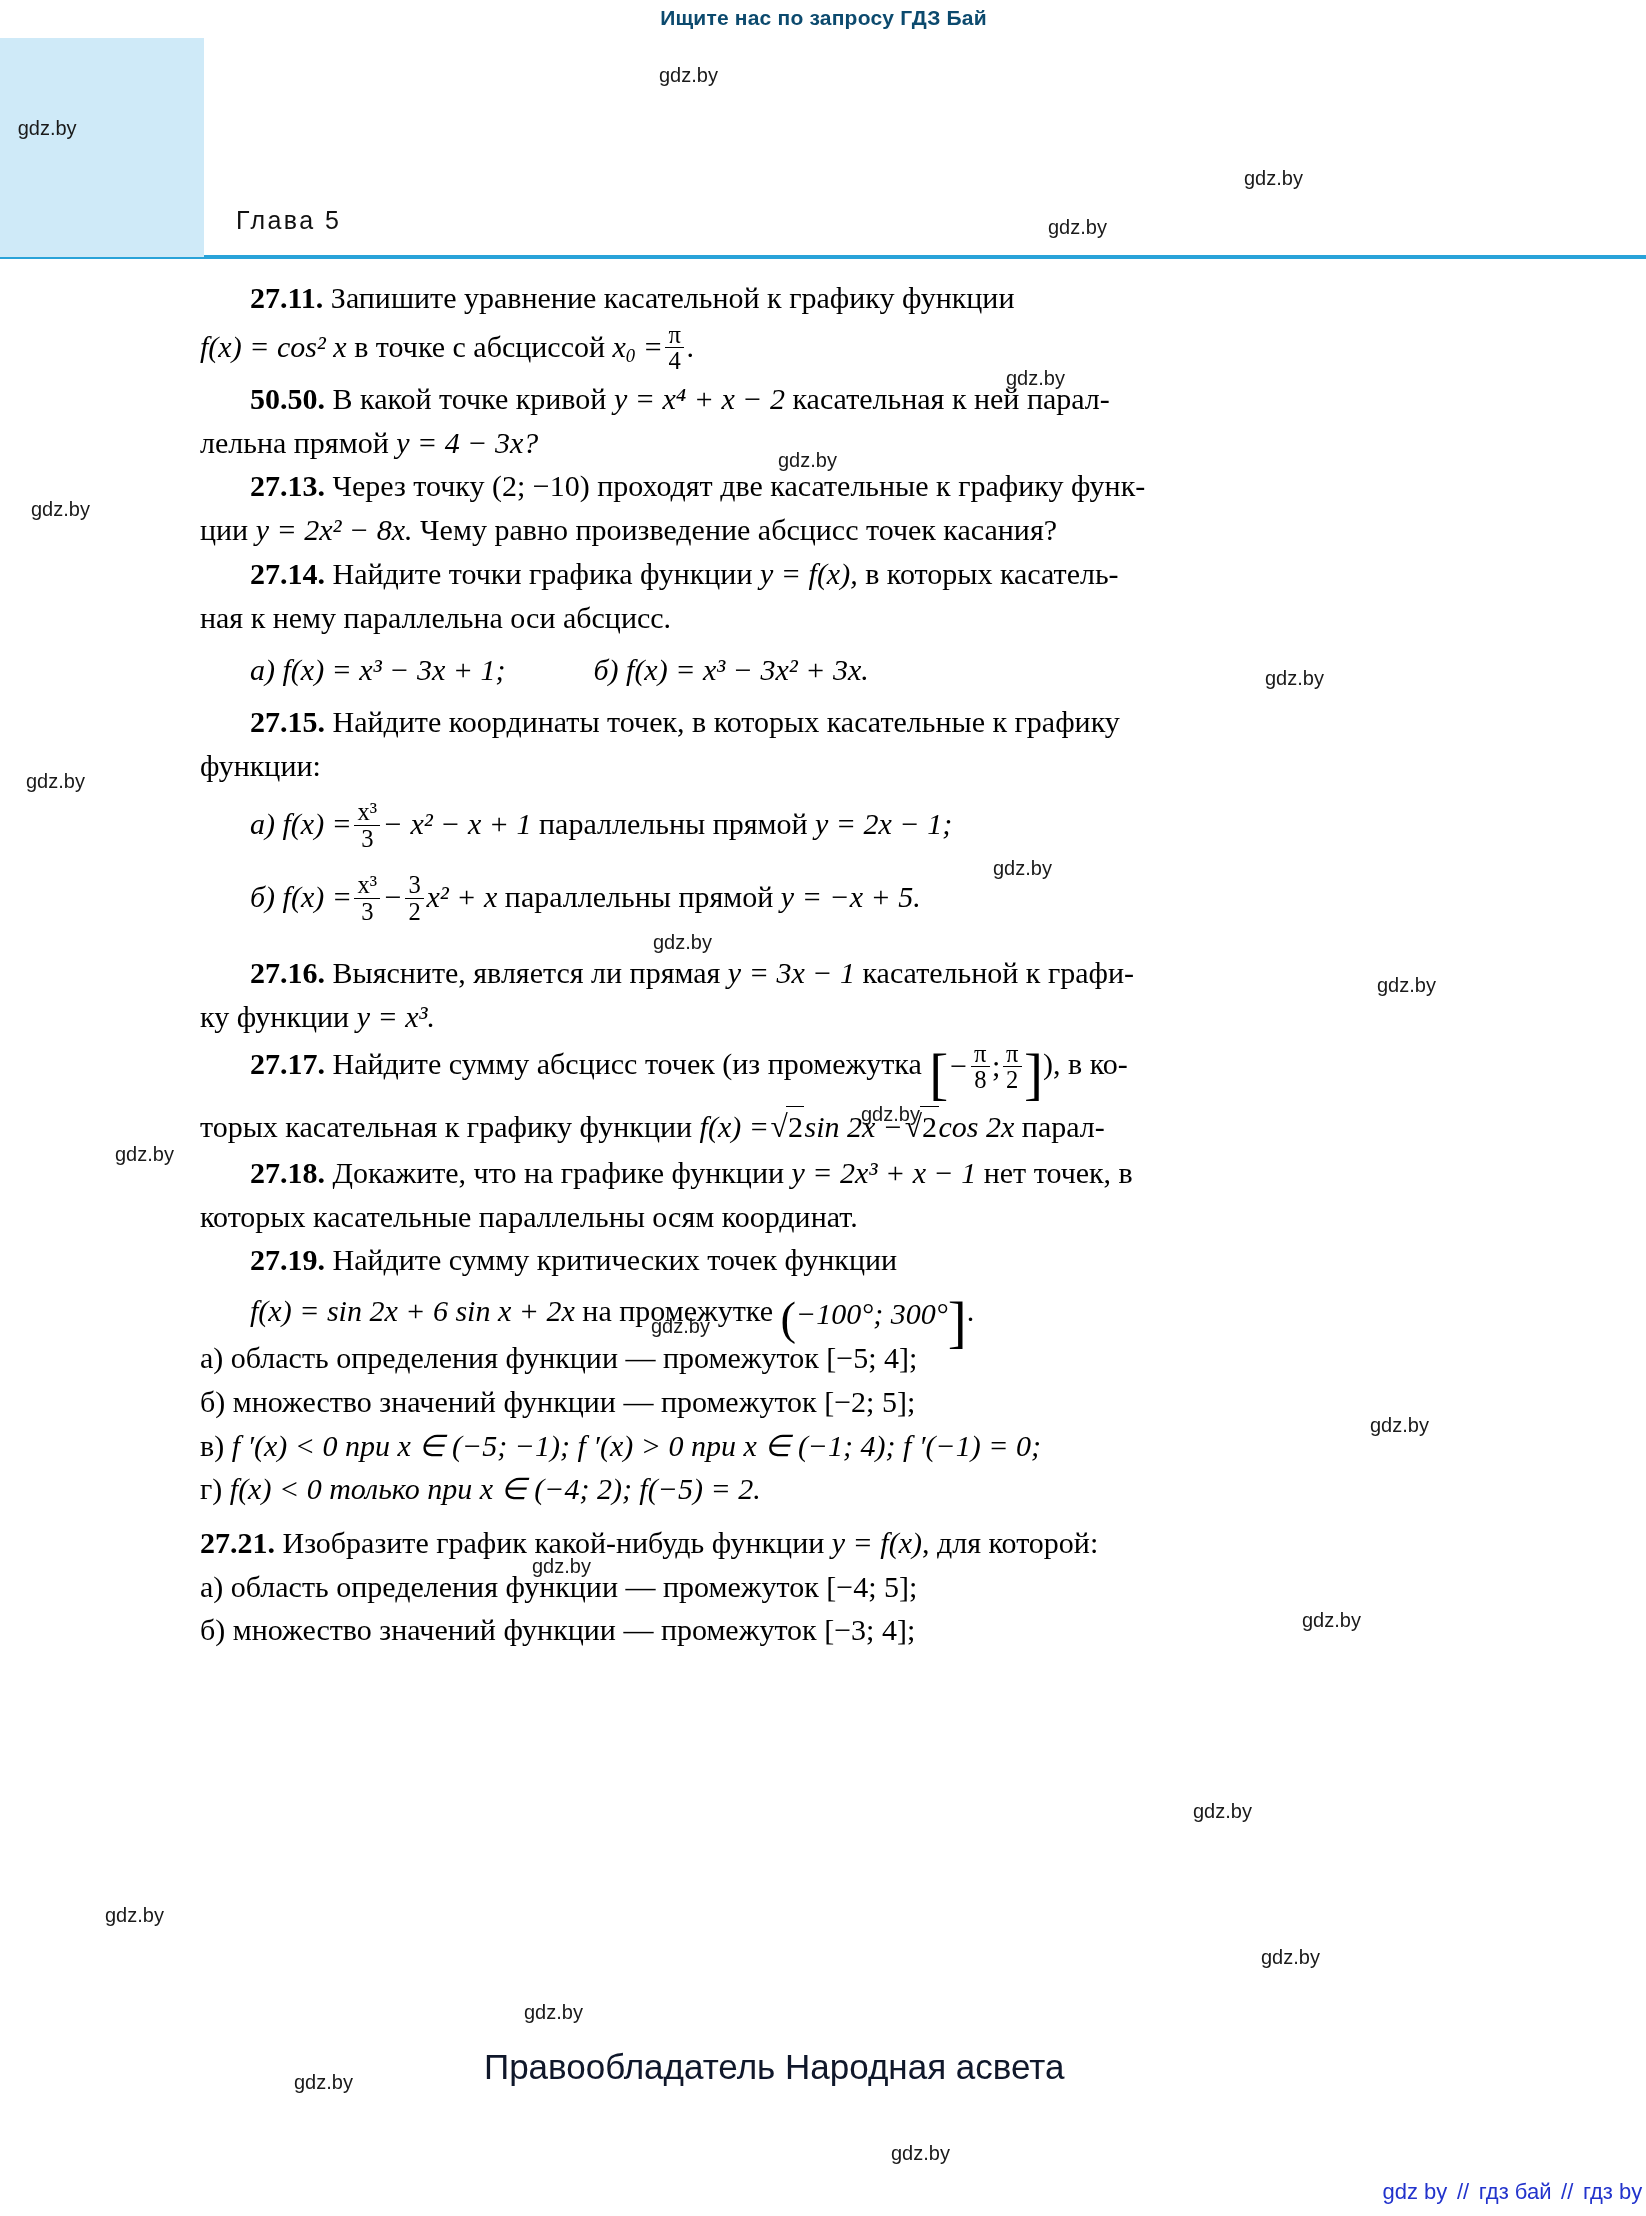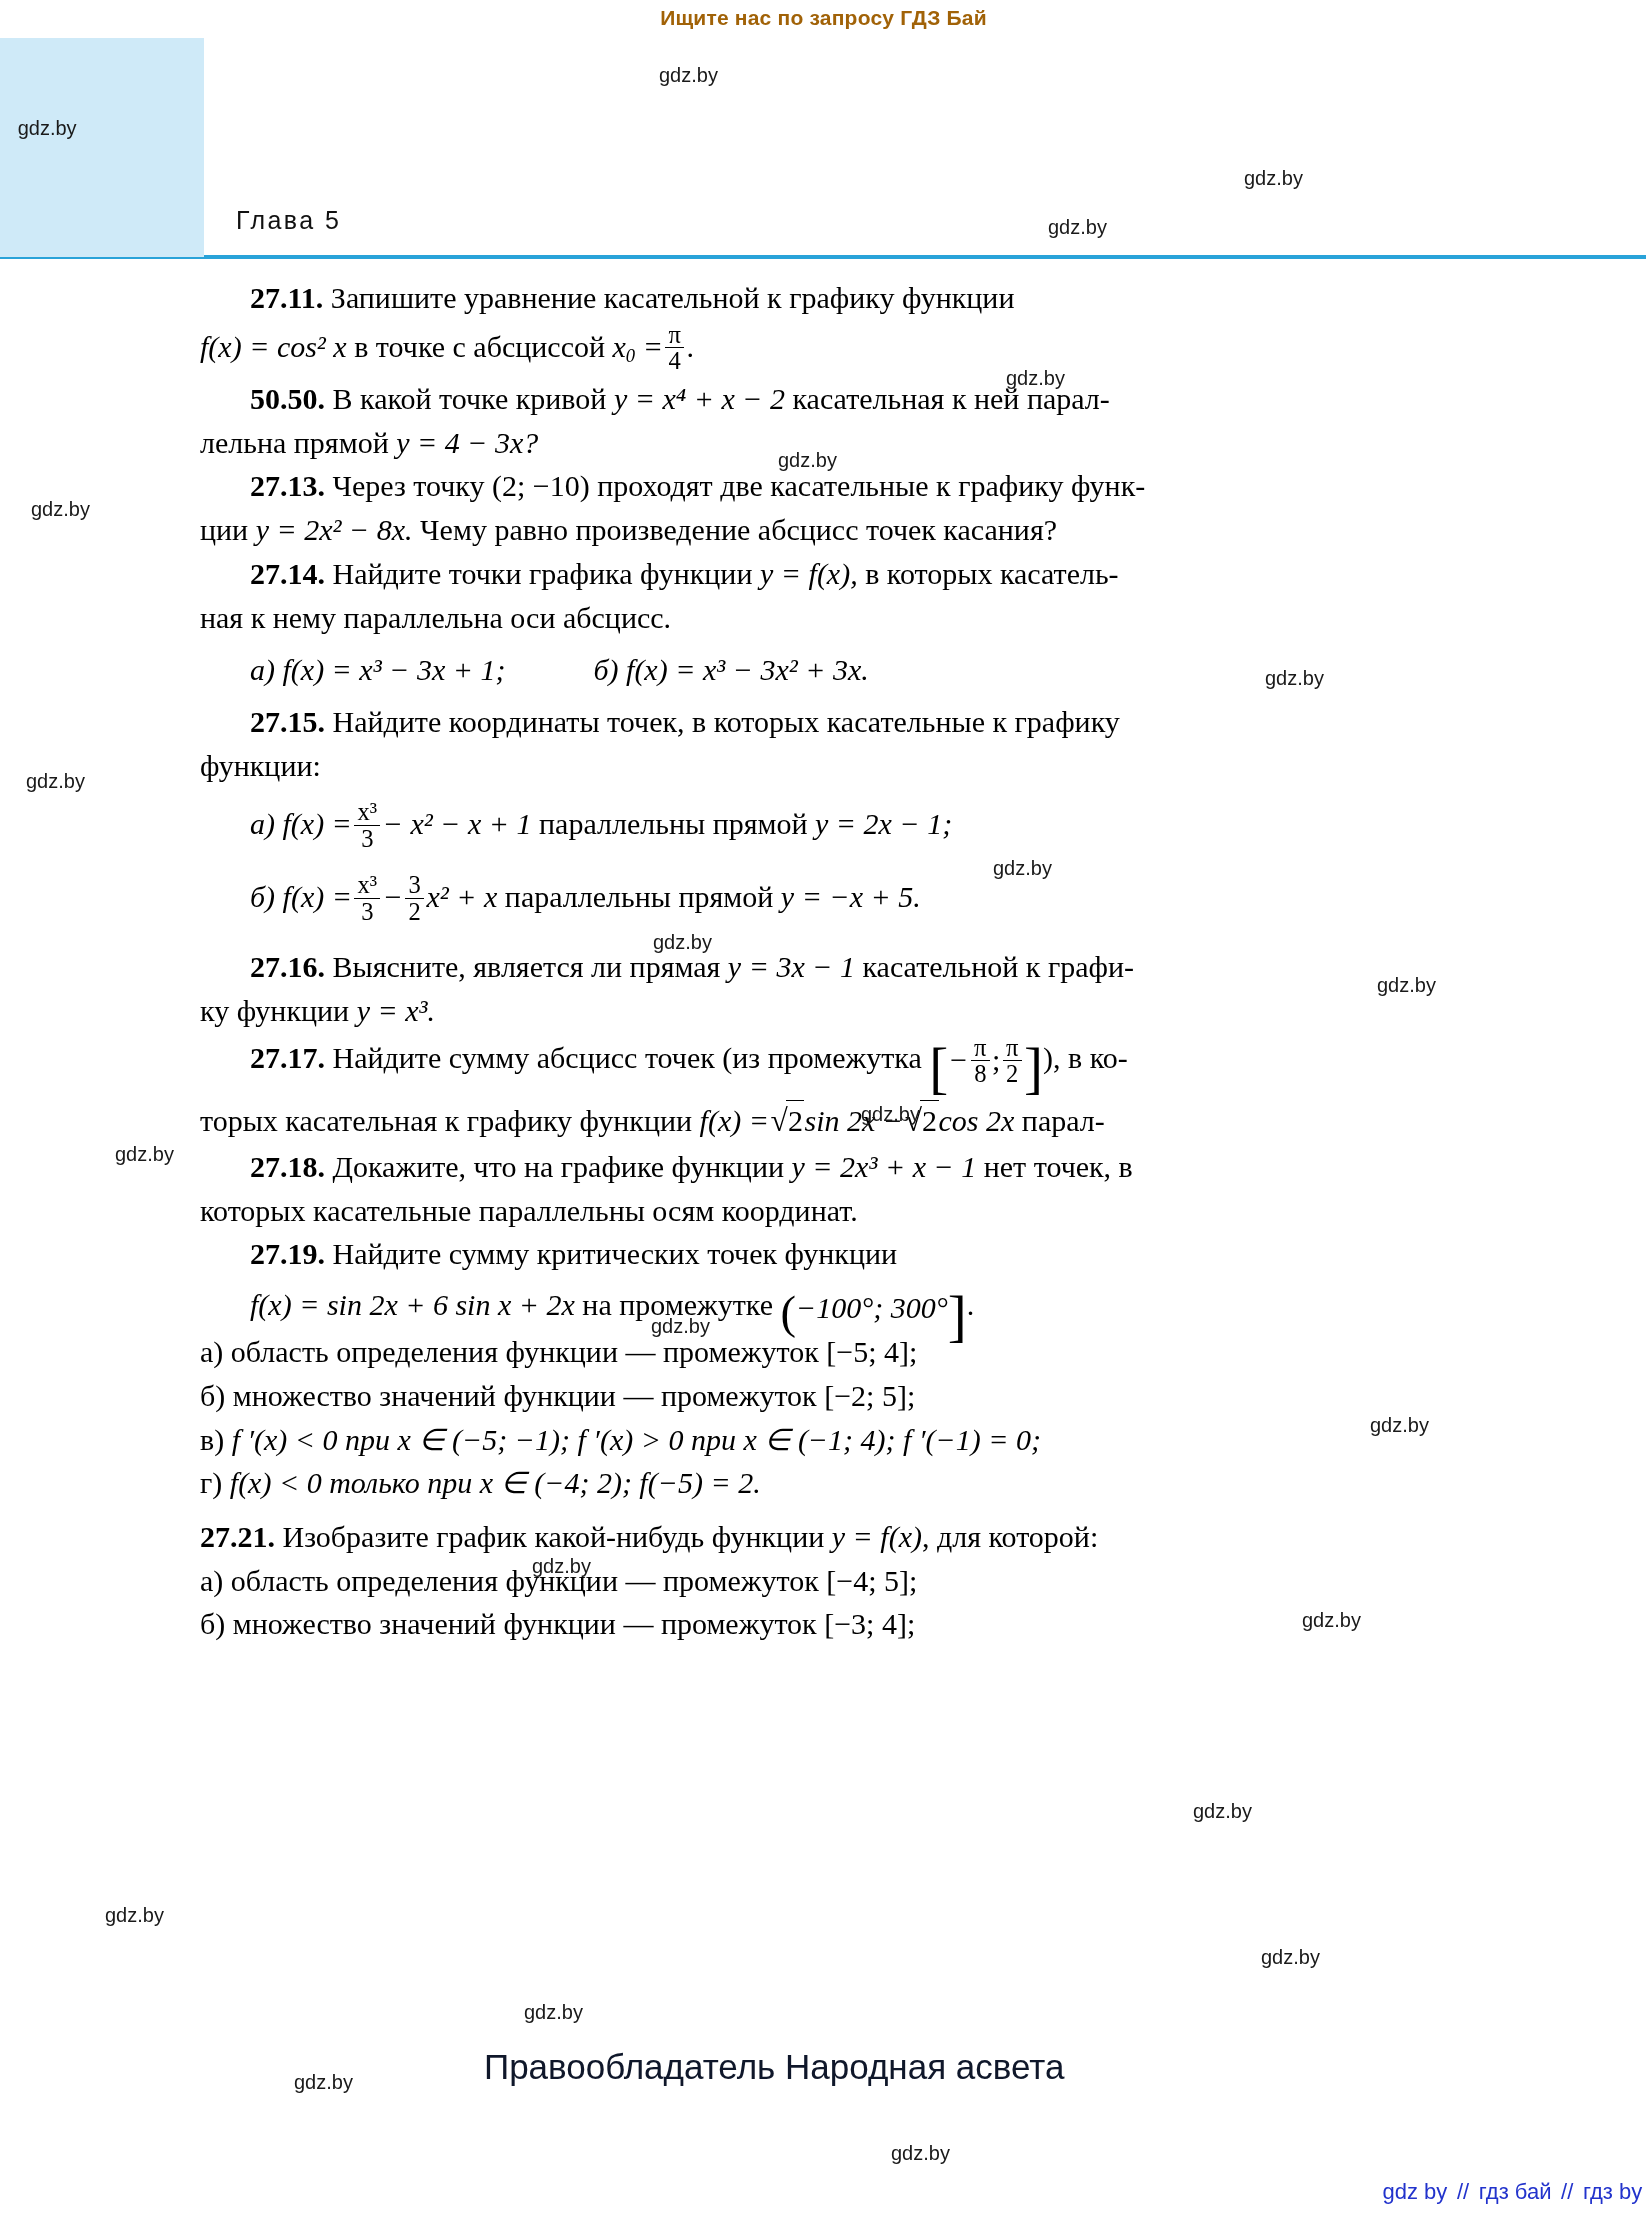--- a/index.html
+++ b/index.html
@@ -21,21 +21,21 @@
     white-space:nowrap;
     z-index:5;
   }
   .banner {
     position:absolute;
     top:6.4px; left:0; width:100%;
     text-align:center;
     font-family:"Liberation Sans", sans-serif;
     font-size:21px;
     font-weight:bold;
-    color:#a16207;
+    color:#0c4a6e;
     letter-spacing:0.2px;
     z-index:6;
   }
   .sidebox {
     position:absolute;
     left:0; top:38px;
     width:204px; height:219px;
     background:#cfeaf8;
     z-index:1;
   }
@@ -241,21 +241,21 @@
     <span class="ind"></span><span class="it">а)  f(x) =</span><span class="frac"><span class="nm">x³</span><span class="dn">3</span></span><span class="it">− x² − x + 1</span>
     <span>параллельны прямой</span>
     <span class="it">y = 2x − 1;</span>
   </p>
   <p class="para nojust" style="margin-top:21px;">
     <span class="ind"></span><span class="it">б)  f(x) =</span><span class="frac"><span class="nm">x³</span><span class="dn">3</span></span><span class="it">−</span><span class="frac"><span class="nm">3</span><span class="dn">2</span></span><span class="it">x² + x</span>
     <span>параллельны прямой</span>
     <span class="it">y = −x + 5.</span>
   </p>
 
-  <p class="para" style="margin-top:23px;">
+  <p class="para" style="margin-top:29px;">
     <span class="ind"></span><span class="num">27.16.</span>
     <span>Выясните, является ли прямая</span>
     <span class="it">y = 3x − 1</span>
     <span>касательной к графи-</span>
   </p>
   <p class="para nojust">
     <span>ку функции</span>
     <span class="it">y = x³.</span>
   </p>
 

